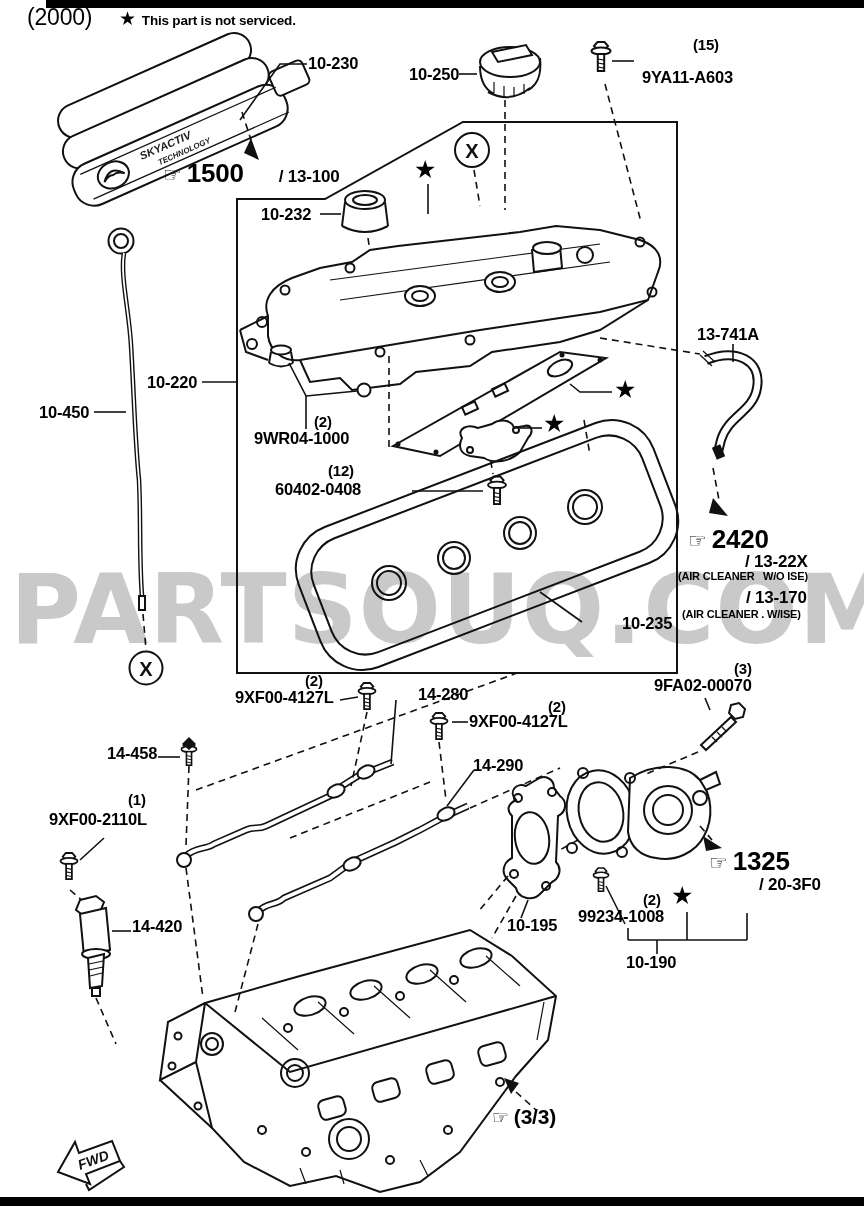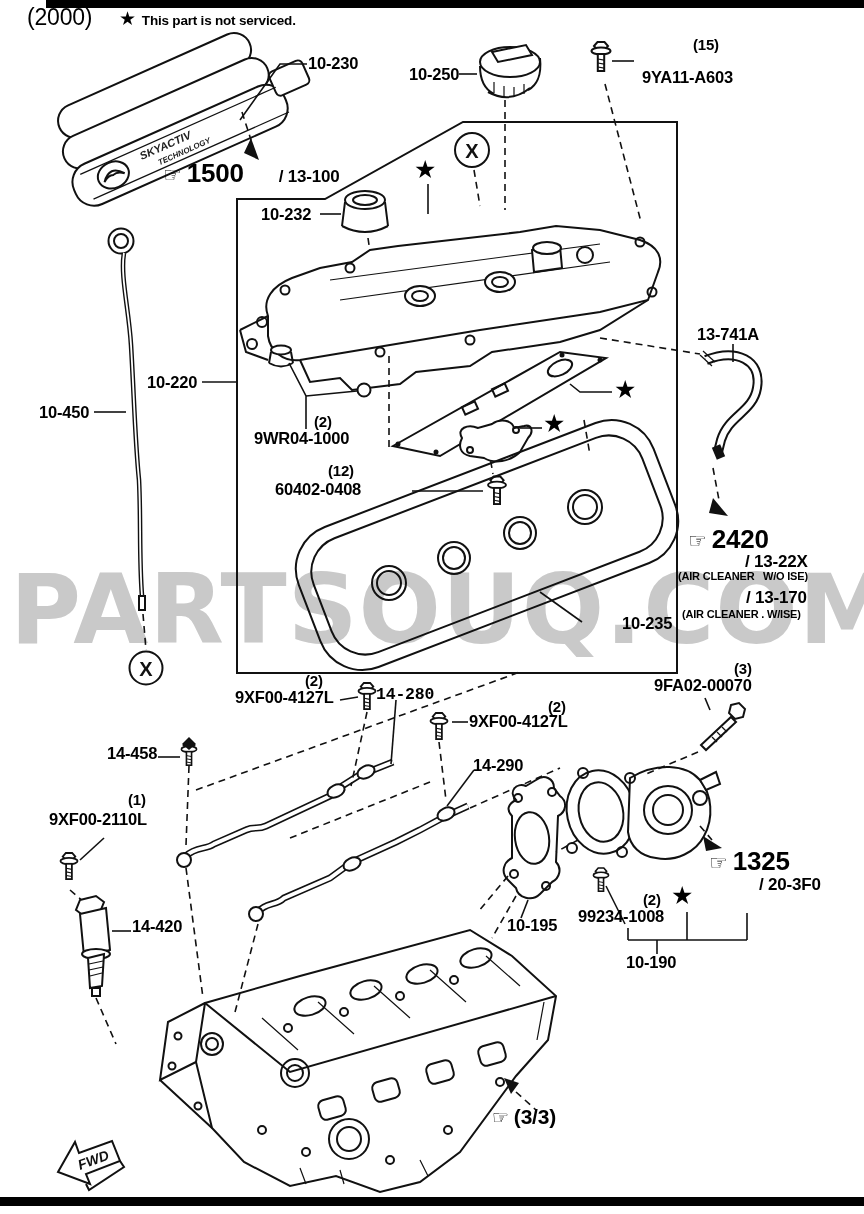--- a/index.html
+++ b/index.html
@@ -404,21 +404,21 @@
   </div>
   <div class="lbl sub" style="left:715px;top:553px;">/ 13-22X</div>
   <div class="lbl note" style="left:678px;top:571px;">(AIR CLEANER   W/O ISE)</div>
   <div class="lbl sub" style="left:716px;top:589px;">/ 13-170</div>
   <div class="lbl note" style="left:682px;top:609px;">(AIR CLEANER . W/ISE)</div>
 
   <div class="lbl" style="left:582px;top:615px;margin-left:40px;">10-235</div>
 
   <div class="lbl qty" style="left:305px;top:673px;">(2)</div>
   <div class="lbl" style="left:235px;top:689px;">9XF00-4127L</div>
-  <div class="lbl" style="left:376px;top:686px;font-family:Liberation Mono, monospace;">14-280</div>
+  <div class="lbl" style="left:418px;top:686px;">14-280</div>
 
   <div class="lbl qty" style="left:548px;top:699px;">(2)</div>
   <div class="lbl" style="left:469px;top:713px;">9XF00-4127L</div>
   <div class="lbl" style="left:473px;top:757px;">14-290</div>
 
   <div class="lbl" style="left:107px;top:745px;">14-458</div>
 
   <div class="lbl qty" style="left:128px;top:792px;">(1)</div>
   <div class="lbl" style="left:49px;top:811px;">9XF00-2110L</div>
   <div class="lbl" style="left:132px;top:918px;">14-420</div>

